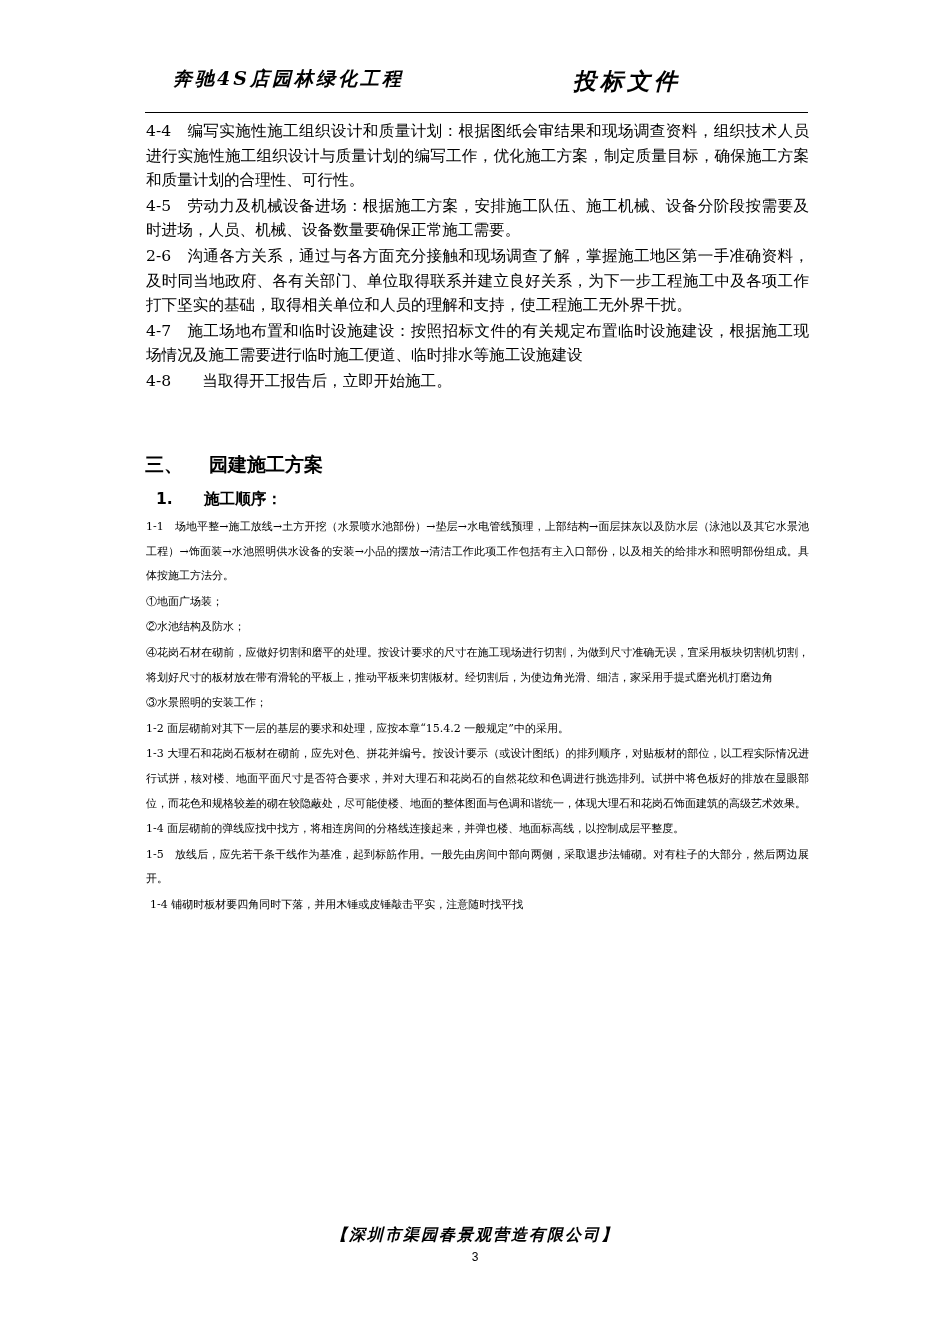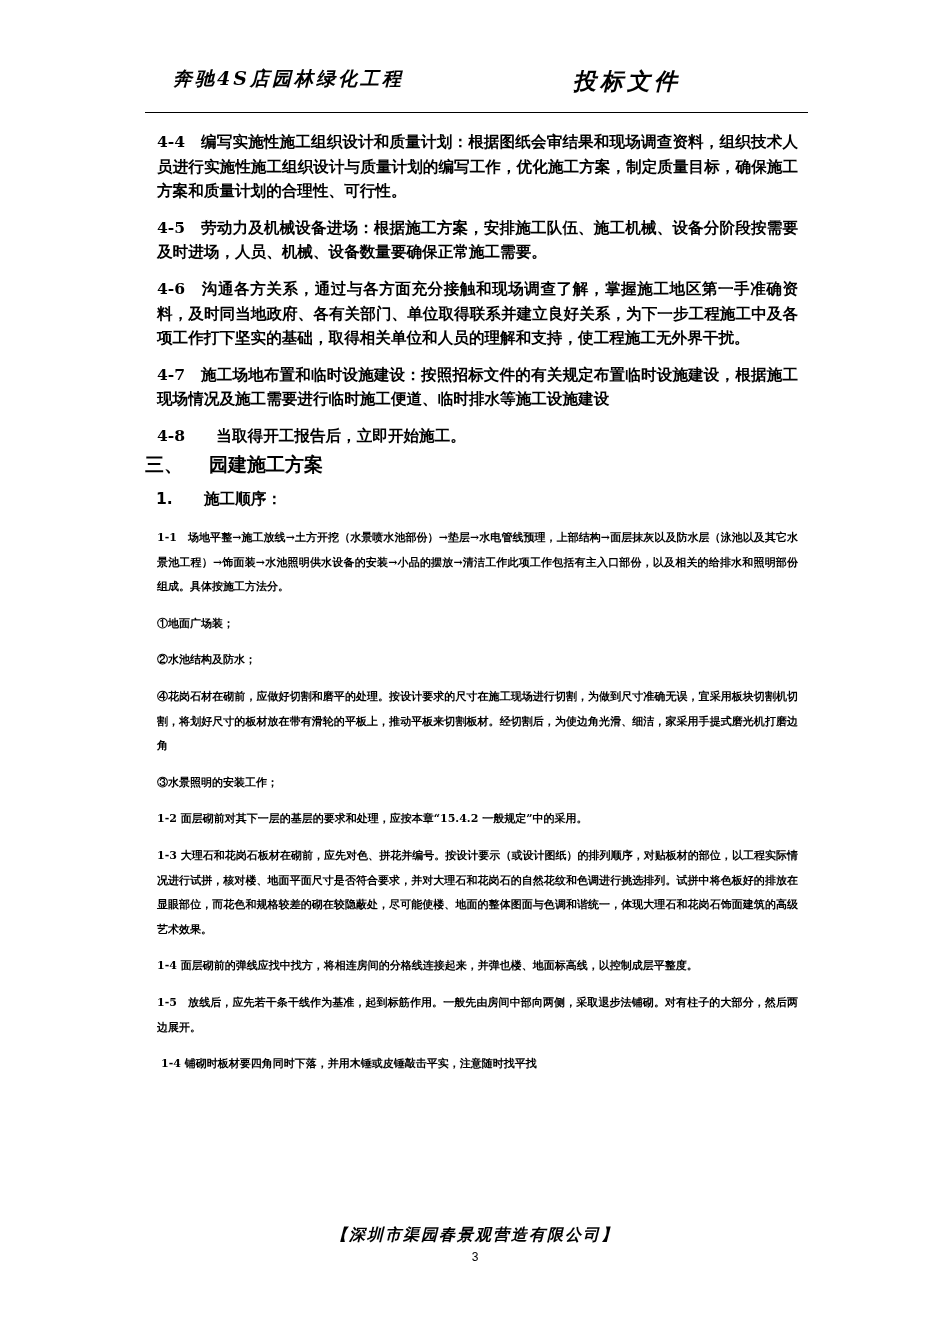--- a/index.html
+++ b/index.html
@@ -8,21 +8,21 @@
   .page { position: absolute; left: 0; top: 0; width: 950px; height: 1344px; background: #fff; }
   .header { position: absolute; left: 161px; top: 66px; width: 663px; height: 32px; margin-left: 12px; }
   .header-left { position: absolute; left: 0; top: 0; font-size: 19px; font-weight: bold;
                  font-style: italic; letter-spacing: 3px; }
   .header-right { position: absolute; left: 400px; top: 0; font-size: 23px; font-weight: bold;
                   font-style: italic; letter-spacing: 4px; }
   .header-rule { position: absolute; left: 145px; top: 112px; width: 663px; height: 0;
                  border-top: 1.5px solid #000; }
   .body { position: absolute; left: 145px; top: 118px; width: 665px; font-size: 15.6px;
           line-height: 24.6px; }
-  .para { margin: 12px; text-align: justify; font-weight: bold; }
+  .para { margin: 1px; text-align: justify; }
   .section-title { font-family: "DejaVu Sans", "Liberation Sans", sans-serif; font-size: 19px;
                    font-weight: bold; margin: 0; position: absolute; left: 145px; top: 452px; }
   .section-title .num { display: inline-block; width: 64px; }
   .sub-title { position: absolute; left: 156px; top: 489px; font-size: 15.6px; font-weight: bold;
                font-family: "DejaVu Sans", "Liberation Sans", sans-serif; }
   .sub-title .num { display: inline-block; width: 48px; }
   .body2 { position: absolute; left: 145px; top: 514px; width: 665px; font-size: 11px;
            line-height: 24.6px; }
   .footer { position: absolute; left: 0; width: 950px; top: 1225px; text-align: center;
             font-size: 16px; font-weight: bold; font-style: italic; letter-spacing: 2px; }
@@ -37,21 +37,21 @@
 
   <div class="header">
     <span class="header-left">奔驰4S店园林绿化工程</span>
     <span class="header-right">投标文件</span>
   </div>
   <div class="header-rule"></div>
 
   <div class="body">
     <p class="para">4-4　编写实施性施工组织设计和质量计划：根据图纸会审结果和现场调查资料，组织技术人员进行实施性施工组织设计与质量计划的编写工作，优化施工方案，制定质量目标，确保施工方案和质量计划的合理性、可行性。</p>
     <p class="para">4-5　劳动力及机械设备进场：根据施工方案，安排施工队伍、施工机械、设备分阶段按需要及时进场，人员、机械、设备数量要确保正常施工需要。</p>
-    <p class="para">4-6　沟通各方关系，通过与各方面充分接触和现场调查了解，掌握施工地区第一手准确资料，及时同当地政府、各有关部门、单位取得联系并建立良好关系，为下一步工程施工中及各项工作打下坚实的基础，取得相关单位和人员的理解和支持，使工程施工无外界干扰。</p>
+    <p class="para">2-6　沟通各方关系，通过与各方面充分接触和现场调查了解，掌握施工地区第一手准确资料，及时同当地政府、各有关部门、单位取得联系并建立良好关系，为下一步工程施工中及各项工作打下坚实的基础，取得相关单位和人员的理解和支持，使工程施工无外界干扰。</p>
     <p class="para">4-7　施工场地布置和临时设施建设：按照招标文件的有关规定布置临时设施建设，根据施工现场情况及施工需要进行临时施工便道、临时排水等施工设施建设</p>
     <p class="para">4-8　　当取得开工报告后，立即开始施工。</p>
   </div>
 
   <h2 class="section-title">
     <span class="num">三、</span><span>园建施工方案</span>
   </h2>
 
   <div class="sub-title">
     <span class="num">1.</span><span>施工顺序：</span>

